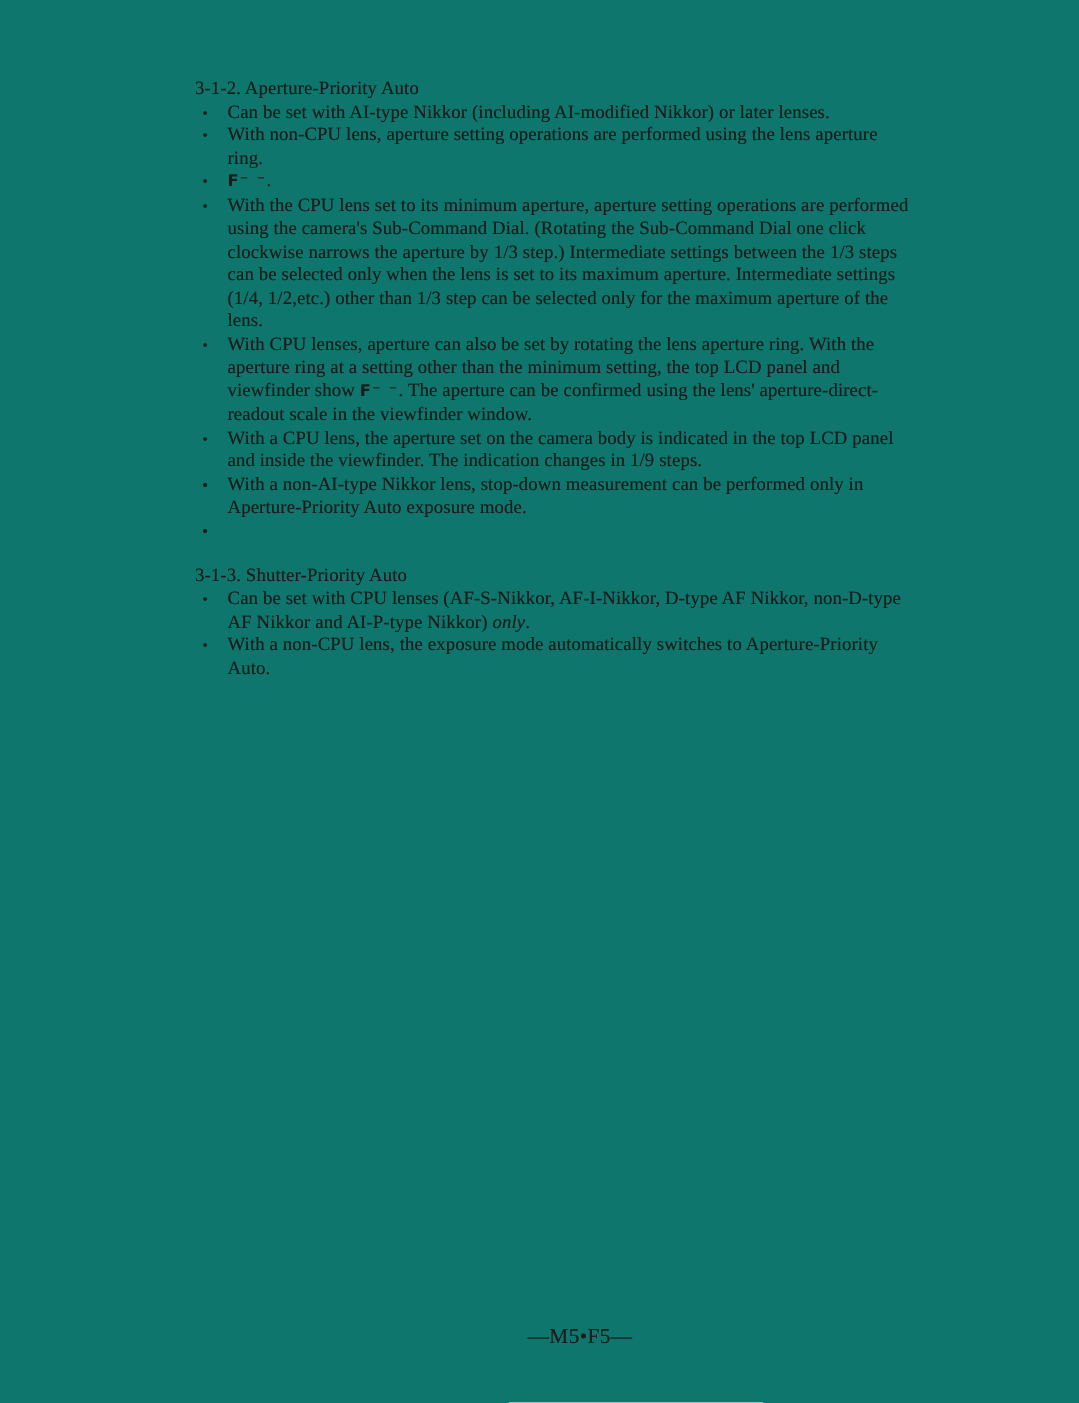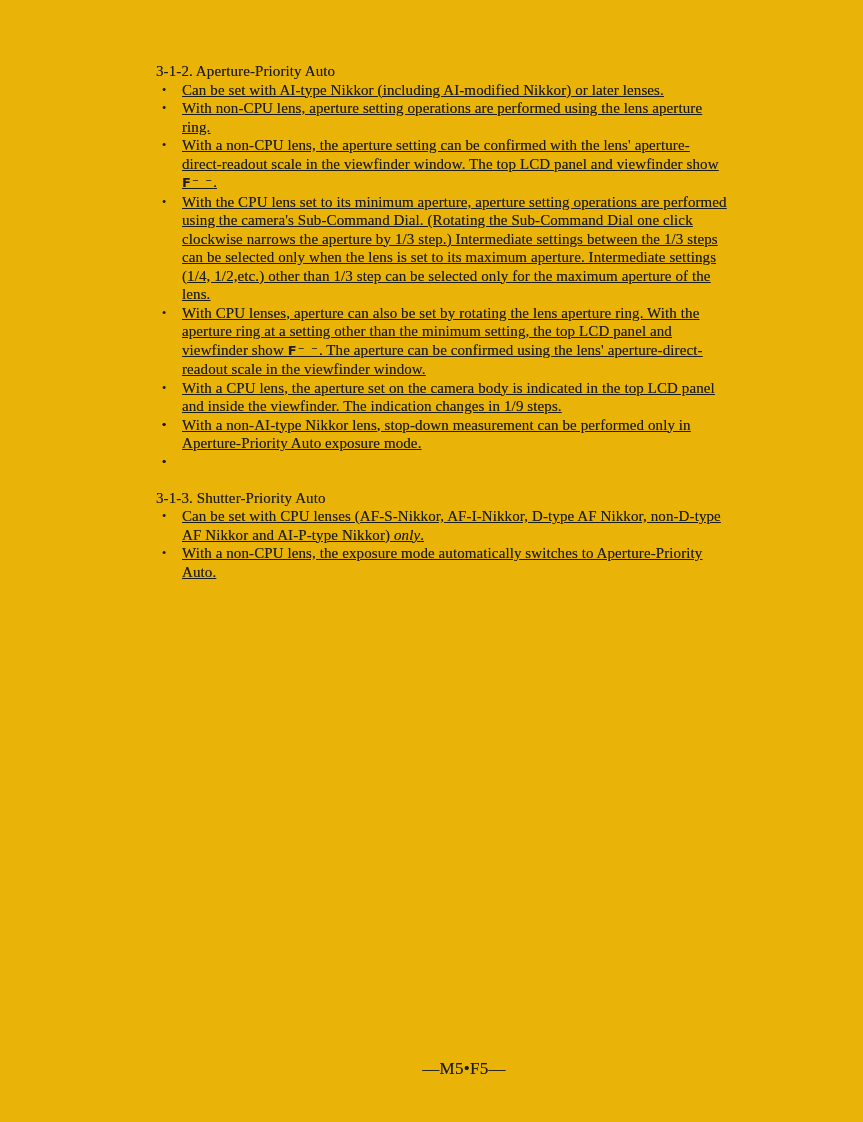--- a/index.html
+++ b/index.html
@@ -4,21 +4,21 @@
 <style>
   html, body {
     margin: 0;
     padding: 0;
     background: #ffffff;
   }
   .page {
     position: relative;
     width: 863px;
     height: 1122px;
-    background: #eab308;
+    background: #0f766e;
     overflow: hidden;
     font-family: "Liberation Serif", "DejaVu Serif", serif;
     color: #1c1c1c;
   }
   .content {
     position: absolute;
     left: 156px;
     top: 62px;
     width: 660px;
     font-size: 15px;
@@ -46,21 +46,20 @@
     margin: 0;
   }
   .mk {
     position: absolute;
     left: 6px;
     top: 0;
     font-size: 12px;
   }
   .seg {
     white-space: pre-wrap;
-    text-decoration: underline;
   }
   .lcd {
     font-family: "DejaVu Sans", sans-serif;
     font-weight: 600;
     font-size: 13px;
     letter-spacing: 1px;
     text-shadow: none;
   }
   .it {
     font-style: italic;
@@ -82,23 +81,21 @@
 
 <div class="page">
   <div class="content">
 
     <div class="section">
       <h3 class="section-heading">3-1-2. Aperture-Priority Auto</h3>
       <ul class="bullets">
         <li class="bi"><span class="mk">•</span><span class="seg">Can be set with AI-type Nikkor (including AI-modified Nikkor) or later lenses.</span></li>
         <li class="bi"><span class="mk">•</span><span class="seg">With non-CPU lens, aperture setting operations are performed using the lens aperture
 ring.</span></li>
-        <li class="bi"><span class="mk">•</span><span class="seg">With a non-CPU lens, the aperture setting can be confirmed with the lens' aperture-
-direct-readout scale in the viewfinder window. The top LCD panel and viewfinder show
-</span><span class="seg lcd">F⁻ ⁻</span><span class="seg">.</span></li>
+        <li class="bi"><span class="mk">•</span><span class="seg lcd">F⁻ ⁻</span><span class="seg">.</span></li>
         <li class="bi"><span class="mk">•</span><span class="seg">With the CPU lens set to its minimum aperture, aperture setting operations are performed
 using the camera's Sub-Command Dial. (Rotating the Sub-Command Dial one click
 clockwise narrows the aperture by 1/3 step.) Intermediate settings between the 1/3 steps
 can be selected only when the lens is set to its maximum aperture. Intermediate settings
 (1/4, 1/2,etc.) other than 1/3 step can be selected only for the maximum aperture of the
 lens.</span></li>
         <li class="bi"><span class="mk">•</span><span class="seg">With CPU lenses, aperture can also be set by rotating the lens aperture ring. With the
 aperture ring at a setting other than the minimum setting, the top LCD panel and
 viewfinder show </span><span class="seg lcd">F⁻ ⁻</span><span class="seg">. The aperture can be confirmed using the lens' aperture-direct-
 readout scale in the viewfinder window.</span></li>

